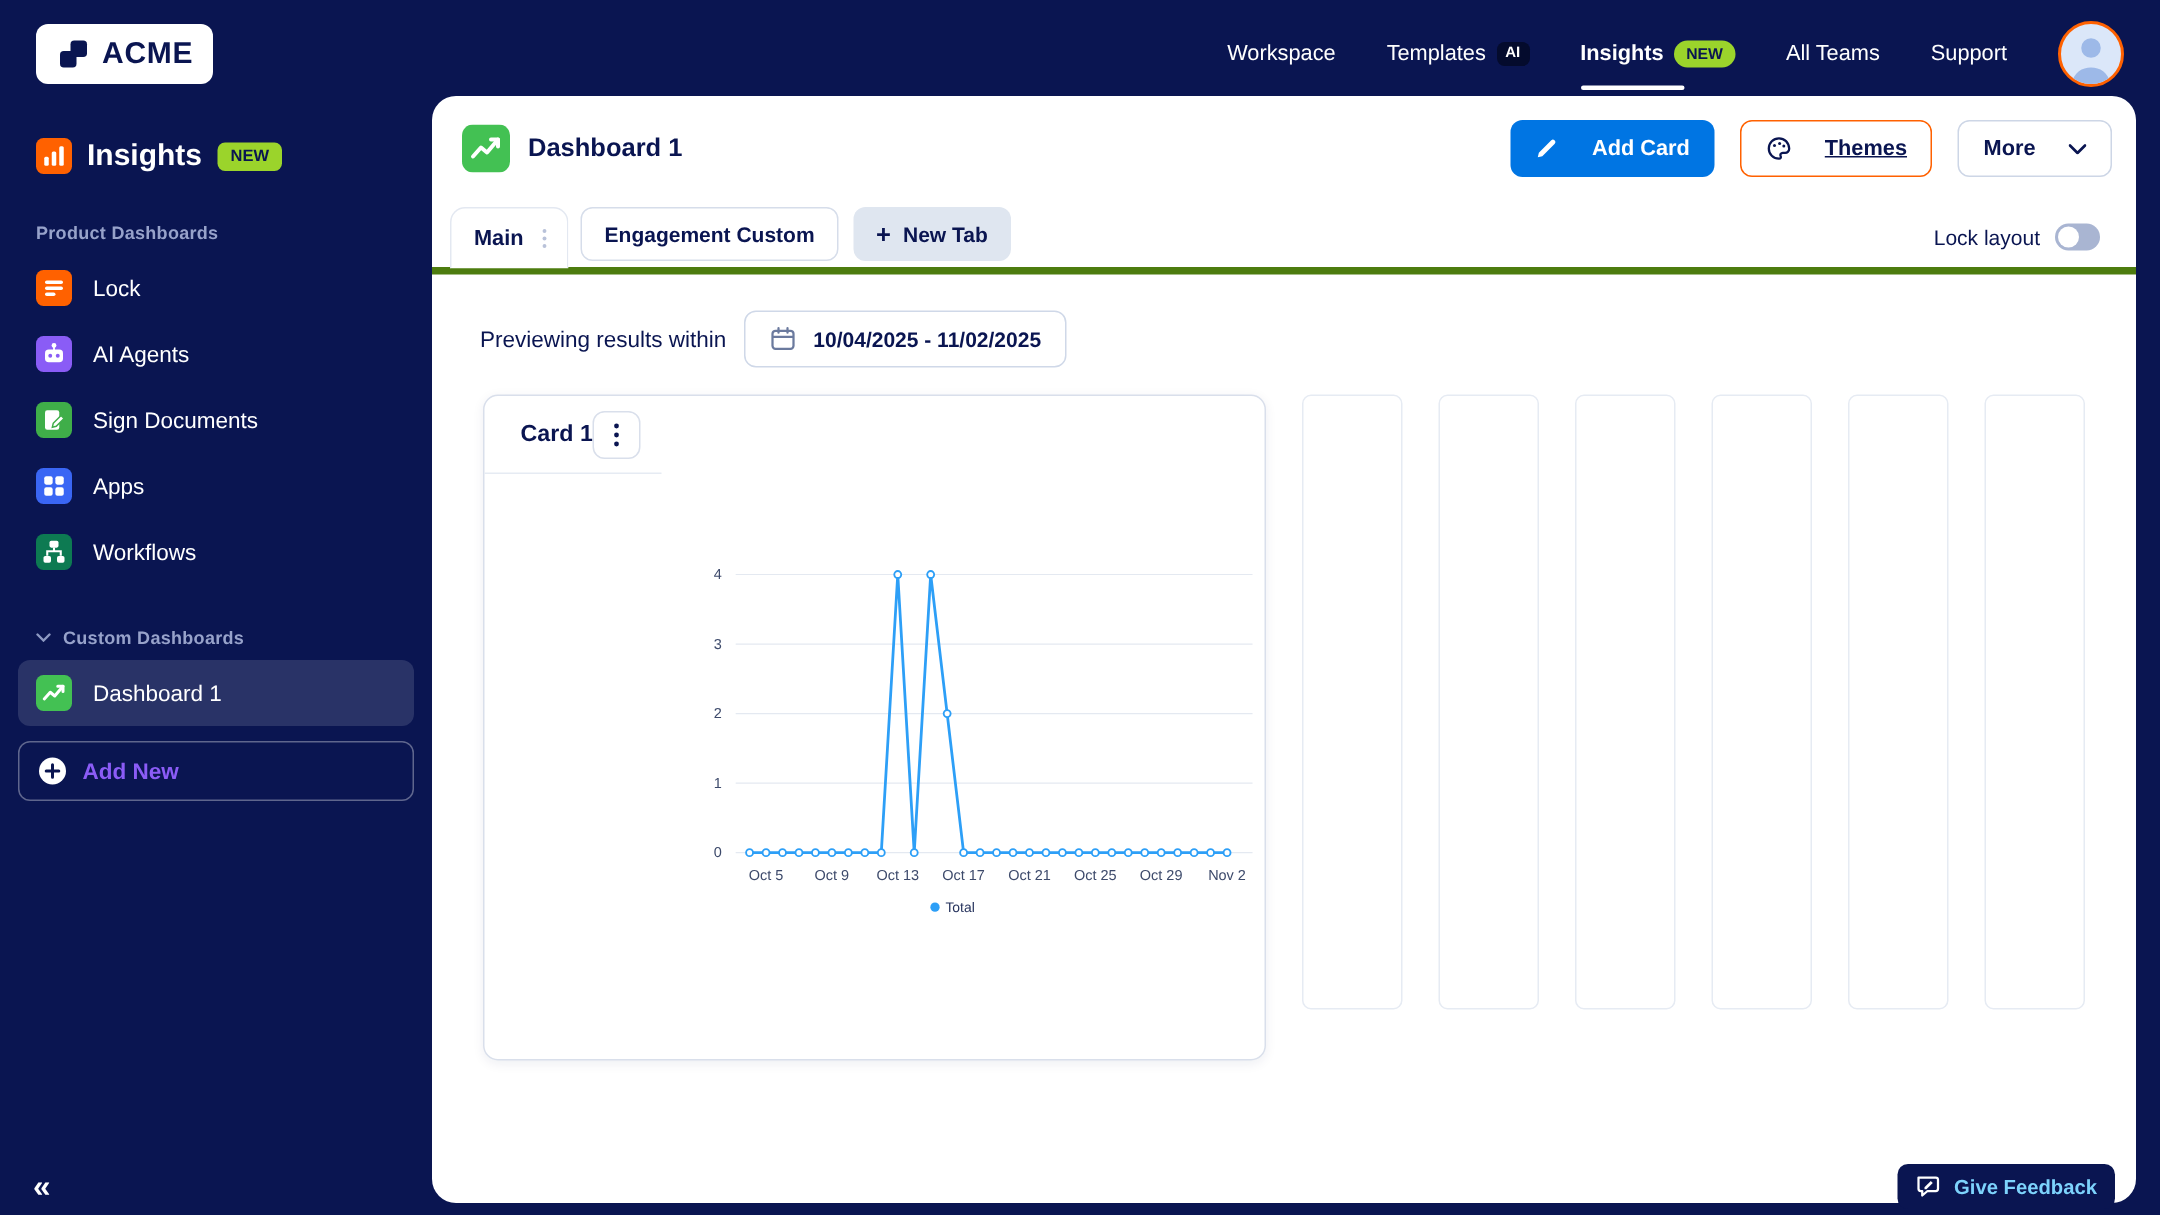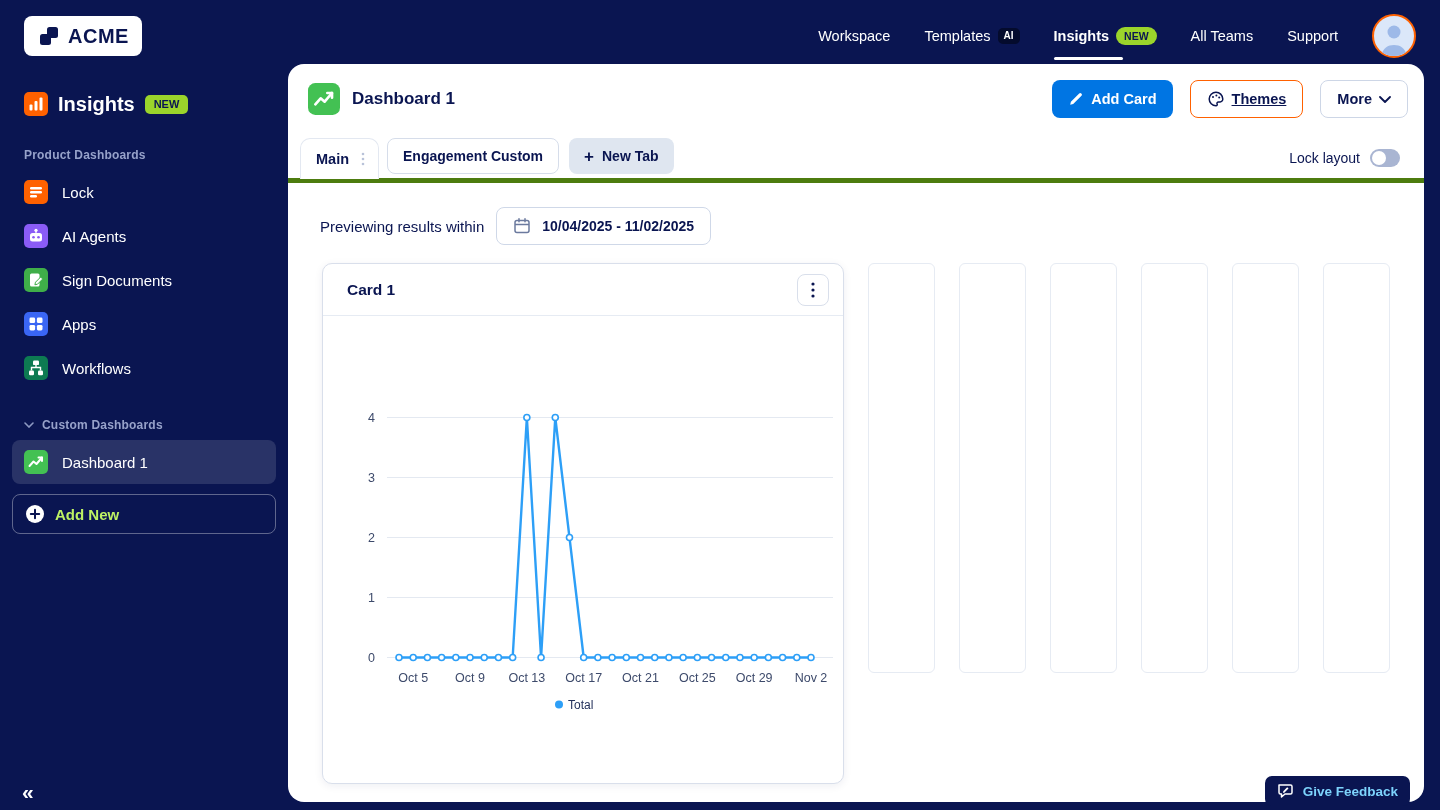--- a/index.html
+++ b/index.html
@@ -37,33 +37,33 @@
   .sb-badge { background:#9bd42b; color:#0a1551; font-size:11px; font-weight:700;
     padding:4px 9px; border-radius:5px; line-height:1; }
   .sb-section { color:#97a2ca; font-size:12px; font-weight:700; letter-spacing:.2px;
     padding:0 12px; margin:24px 0 8px; }
   .sb-section.collapsible { display:flex; align-items:center; gap:8px; cursor:pointer; margin-top:28px; }
   .sb-item { display:flex; align-items:center; gap:14px; padding:10px 12px; border-radius:8px;
     color:#fff; font-size:15px; font-weight:500; cursor:pointer; }
   .sb-item.selected { background:rgba(255,255,255,.13); }
   .sb-icon { width:24px; height:24px; flex:none; display:flex; }
   .add-new { margin-top:10px; display:flex; align-items:center; gap:10px; padding:9px 12px;
-    border:1px solid rgba(255,255,255,.35); border-radius:8px; color:#bef264; font-size:15px;
+    border:1px solid rgba(255,255,255,.35); border-radius:8px; color:#8b5cf6; font-size:15px;
     font-weight:600; cursor:pointer; }
   .collapse-btn { position:absolute; bottom:8px; left:22px; color:#fff; font-size:21px;
     font-weight:700; cursor:pointer; line-height:1; }
 
   
   .panel { position:absolute; left:288px; top:64px; right:16px; bottom:8px; background:#fff;
     border-radius:16px; overflow:hidden; }
   .panel-header { display:flex; align-items:center; padding:16px 16px 0 20px; }
   .ph-icon { width:32px; height:32px; flex:none; display:flex; }
   .ph-title { font-size:17px; font-weight:700; margin-left:12px; color:#0a1551; flex:1; }
   .ph-actions { display:flex; gap:17px; align-items:center; }
-  .btn { height:38px; border-radius:8px; display:flex; align-items:center; gap:7px;
+  .btn { height:38px; border-radius:8px; display:flex; align-items:center; gap:22px;
     padding:0 16px; font-size:14.5px; font-weight:600; cursor:pointer; background:#fff;
     color:#0a1551; border:none; white-space:nowrap; }
   .btn-primary { background:#0075e3; color:#fff; }
   .btn-themes { border:1.5px solid #ff6100;text-decoration:underline; }
   .btn-more { border:1px solid #cdd6e6; }
 
   .tabs-row { display:flex; align-items:flex-end; margin-top:24px; padding:0 24px 0 12px;
     border-bottom:5px solid #4d7c0f; height:41px; }
   .tab-main { height:41px; background:#fff; border:1px solid #e3e8f1; border-bottom:1px solid #fff;
     margin-bottom:-1px; border-radius:10px 10px 0 0; display:flex; align-items:center; gap:12px;
@@ -82,21 +82,21 @@
     background:#fff; top:2px; left:2px; }
 
   .preview-row { display:flex; align-items:center; gap:12px; padding:24px 0 0 32px; }
   .preview-label { font-size:15px; color:#0a1551; }
   .date-btn { display:flex; align-items:center; gap:11px; border:1px solid #cfd8e8;
     border-radius:8px; height:38px; padding:0 16px; font-size:14px; font-weight:600;
     color:#0a1551; cursor:pointer; background:#fff; }
 
   .board { display:flex; gap:24px; padding:18px 34px 0 34px; height:428px; }
   .card { width:522px; flex:none; background:#fff; border:1px solid #d9dfeb; border-radius:10px;
-    box-shadow:0 2px 8px rgba(20,30,80,.07); display:flex; flex-direction:column; height:521px; }
+    box-shadow:0 2px 8px rgba(20,30,80,.07); display:flex; flex-direction:row; height:444px; }
   .card-header { height:52px; flex:none; display:flex; align-items:center;
     justify-content:space-between; padding:0 14px 0 24px; border-bottom:1px solid #e6ebf3; }
   .card-title { font-size:15.5px; font-weight:700; color:#0a1551; }
   .kebab { width:32px; height:32px; border:1px solid #d9dfeb; border-radius:8px; display:flex;
     align-items:center; justify-content:center; cursor:pointer; background:#fff; }
   .card-body { flex:1; overflow:hidden; }
   #chart-svg { width:100%; height:100%; display:block; }
   #chart-svg text { font-family:"Liberation Sans", sans-serif; }
   .slot { flex:1; border:1px solid #e6ebf3; border-radius:6px; height:410px; }
 

